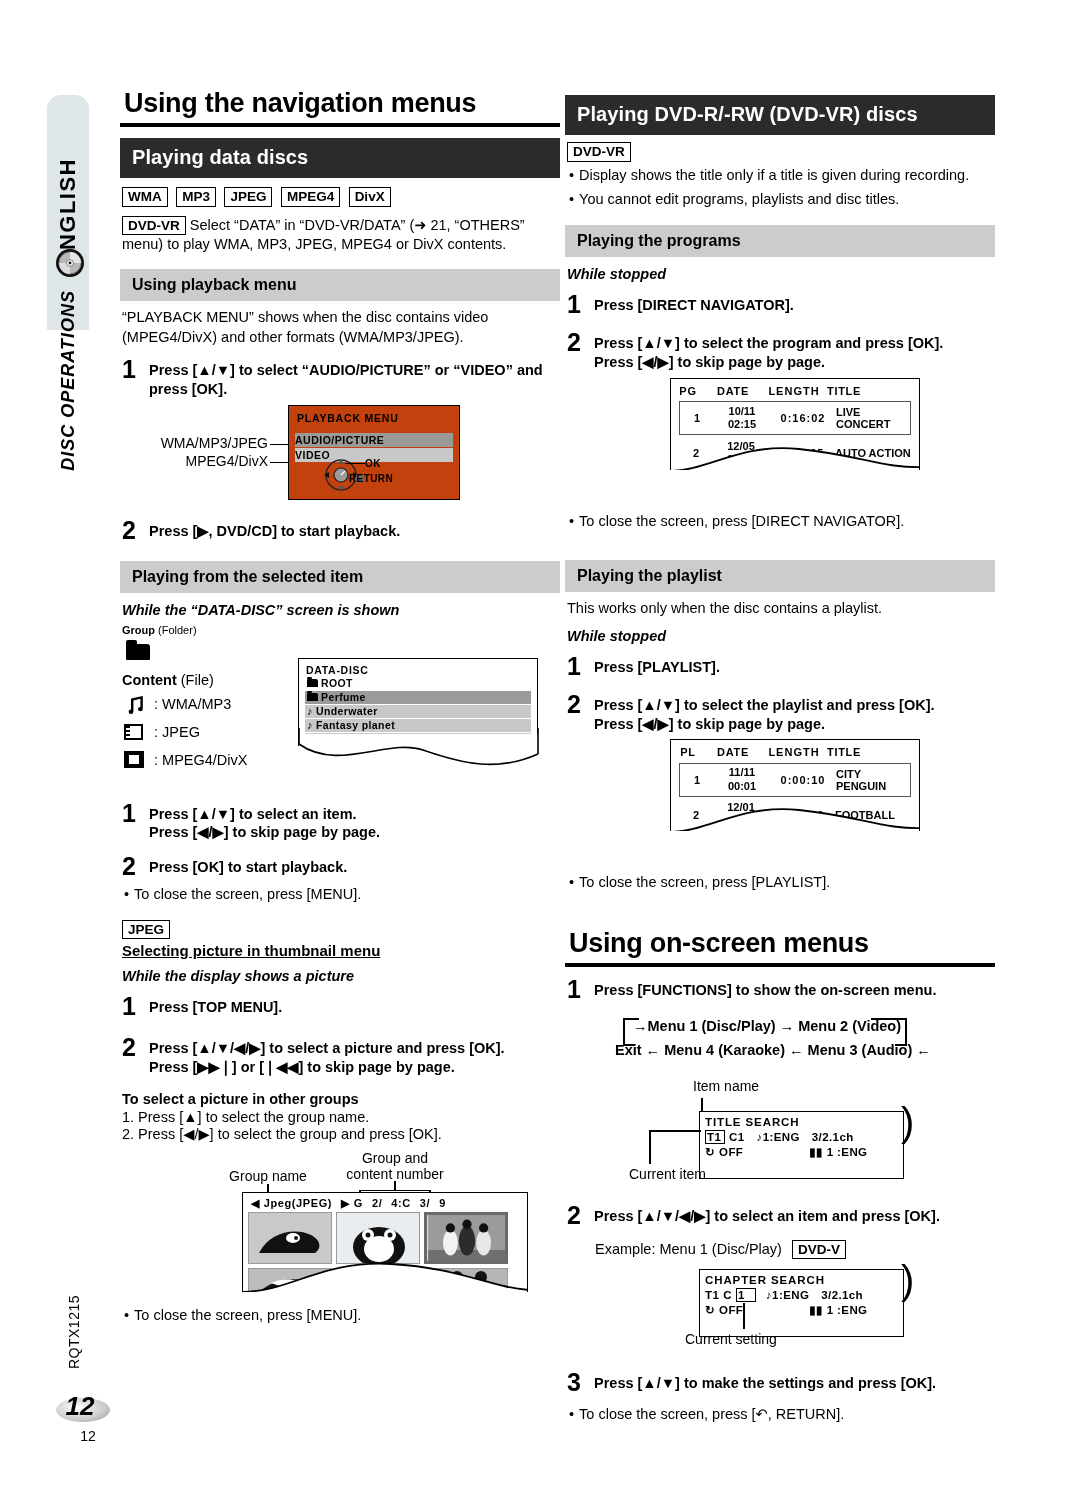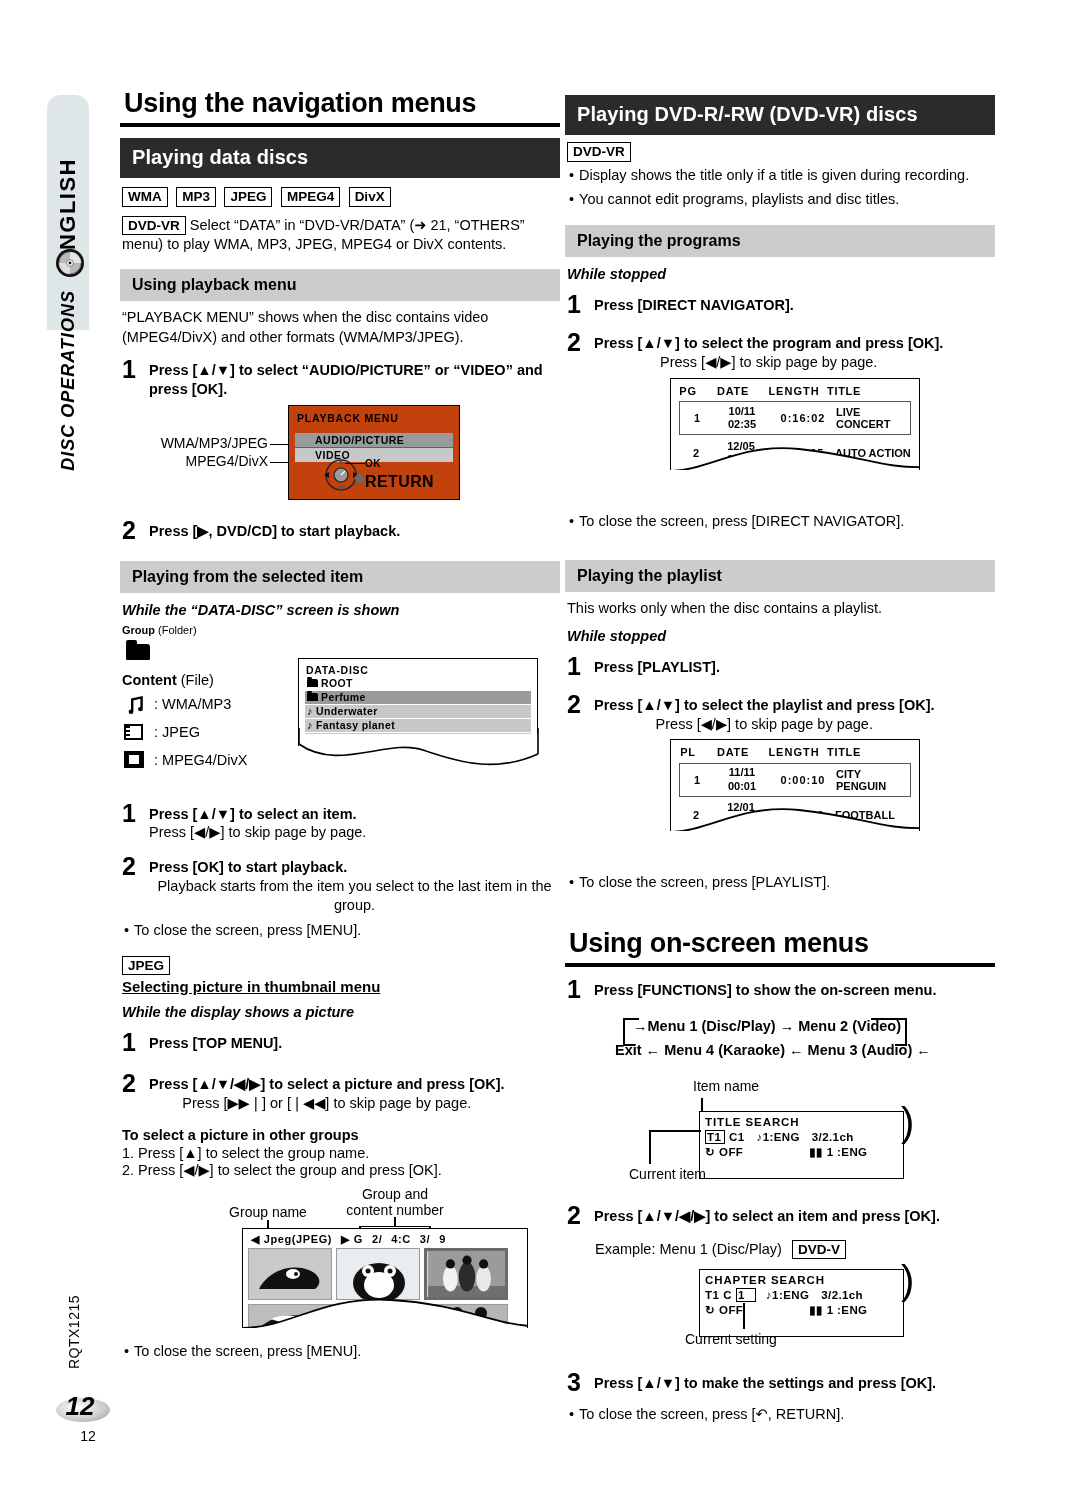--- a/index.html
+++ b/index.html
@@ -102,45 +102,45 @@
   .ital { font-style:italic; font-weight:bold; font-size:14.5px; margin:9px 0 6px 2px; }
   .bulletline { font-size:14.5px; margin:6px 0 6px 4px; line-height:1.3; }
   .bulletline .dot { margin-right:5px; }
 
   .step { display:flex; margin:11px 0 5px 2px; }
   .step .n {
     font-size:25px; font-weight:bold; line-height:0.95;
     width:22px; flex:0 0 22px; margin-right:5px;
   }
   .step .tx { font-size:14.5px; font-weight:bold; line-height:1.3; padding-top:3px; }
-  .step .tx .sub { font-weight:normal; display:block;text-align:center; }
+  .step .tx .sub { font-weight:bold; display:block; }
 
   .underline-h { font-size:15px; font-weight:bold; text-decoration:underline; margin:3px 0 4px 2px; }
 
   
   .fig-playback { position:relative; height:98px; margin:6px 0 4px 0; }
   .pb-box {
     position:absolute; left:168px; top:0; width:172px; height:95px;
     border:1.5px solid #000; background:#c2410c;
   }
   .pb-title { font-size:10.5px; font-weight:bold; letter-spacing:0.8px; margin:6px 0 0 8px; }
   .pb-row {
     margin:0 6px 0 6px; font-size:10.5px; font-weight:bold;
-    letter-spacing:0.5px; padding:1px 20px;
+    letter-spacing:0.5px; padding:1px 0;
   }
   .pb-row.sel { background:#9a9a9a; margin-top:9px; }
   .pb-row.alt { background:#c8c8c8; margin-top:1px; }
   .lbl-left {
     position:absolute; text-align:right; font-size:14px; width:150px;
   }
   .leader { position:absolute; height:1.4px; background:#000; }
 
   .dpad { position:absolute; left:32px; top:50px; width:40px; height:38px; }
   .ok-lab { position:absolute; left:76px; top:52px; font-size:10px; font-weight:bold; letter-spacing:0.4px;}
-  .ret-lab { position:absolute; left:76px; top:67px; font-size:16px; font-weight:bold; letter-spacing:0.4px;}
+  .ret-lab { position:absolute; left:60px; top:67px; font-size:10px; font-weight:bold; letter-spacing:0.4px;}
   .ret-dot { position:absolute; left:66px; top:68px; width:9px; height:9px; background:#6a6a6a; border-radius:50%; }
 
   
   .fig-datadisc { position:relative; height:118px; margin-top:-118px; margin-left:178px; width:250px; }
   .dd-box { position:absolute; left:0; top:0; width:240px; height:88px; border:1.6px solid #000; border-bottom:none; background:#fff; overflow:hidden;}
   .dd-title { font-size:10.5px; font-weight:bold; letter-spacing:0.7px; margin:5px 0 1px 7px; }
   .dd-row { font-size:10.5px; font-weight:bold; letter-spacing:0.4px; margin:0 6px 1px 6px; padding:0.5px 2px; display:flex; align-items:center; gap:3px;}
   .dd-row.sel { background:#9a9a9a; }
   .dd-row.alt { background:#c8c8c8; }
   .wave { position:absolute; left:0; top:70px; width:250px; height:46px; }
@@ -376,21 +376,20 @@
     <div class="tx">
       <span>Press [▲/▼] to select an item.</span>
       <span class="sub">Press [◀/▶] to skip page by page.</span>
     </div>
   </div>
 
   <div class="step" style="margin-top:13px;">
     <div class="n">2</div>
     <div class="tx">
       <span>Press [OK] to start playback.</span>
-      <span class="sub">Playback starts from the item you select to the last item in the group.</span>
     </div>
   </div>
 
   <div class="bulletline">
     <span class="dot">•</span><span>To close the screen, press [MENU].</span>
   </div>
 
   <div style="margin:16px 0 0 2px;">
     <span class="tagbox">JPEG</span>
   </div>
@@ -535,21 +534,21 @@
     <div class="tb-box">
       <div class="tb-head">
         <div class="c-pg">PG</div>
         <div class="c-date">DATE</div>
         <div class="c-len">LENGTH</div>
         <div class="c-title">TITLE</div>
       </div>
       <div class="tb-rowsel">
         <div class="c-pg">1</div>
         <div class="c-date" style="white-space:pre-line;">10/11
-02:35</div>
+02:15</div>
         <div class="c-len">0:16:02</div>
         <div class="c-title">LIVE CONCERT</div>
       </div>
       <div class="tb-row">
         <div class="c-pg">2</div>
         <div class="c-date" style="white-space:pre-line;">12/05
 01:20</div>
         <div class="c-len">0:38:25</div>
         <div class="c-title">AUTO ACTION</div>
       </div>

